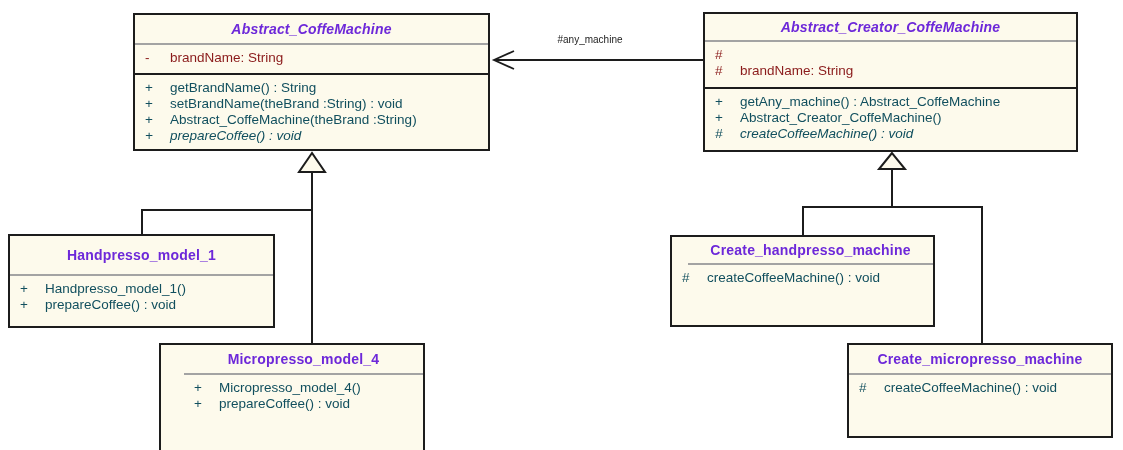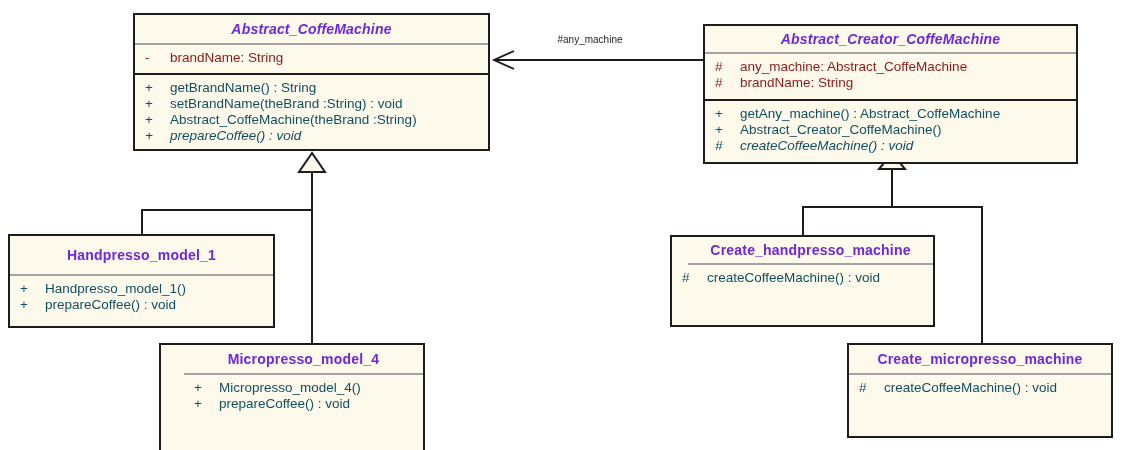--- a/index.html
+++ b/index.html
@@ -86,26 +86,25 @@
         <span class="vis">+</span>
         <span>Abstract_CoffeMachine(theBrand :String)</span>
       </div>
       <div class="member it">
         <span class="vis">+</span>
         <span>prepareCoffee() : void</span>
       </div>
     </div>
   </div>
 
-  <div class="uml-class" style="left:703px; top:24px; width:375px; height:140px;">
+  <div class="uml-class" style="left:703px; top:12px; width:375px; height:140px;">
     <div class="uml-title abstract" style="height:28px;">Abstract_Creator_CoffeMachine</div>
     <div class="cmp attrs" style="height:47px;">
       <div class="member">
         <span class="vis">#</span>
-        <span>any_machine: Abstract_CoffeMachine</span>
       </div>
       <div class="member">
         <span class="vis">#</span>
         <span>brandName: String</span>
       </div>
     </div>
     <div class="cmp methods">
       <div class="member">
         <span class="vis">+</span>
         <span>getAny_machine() : Abstract_CoffeMachine</span>

